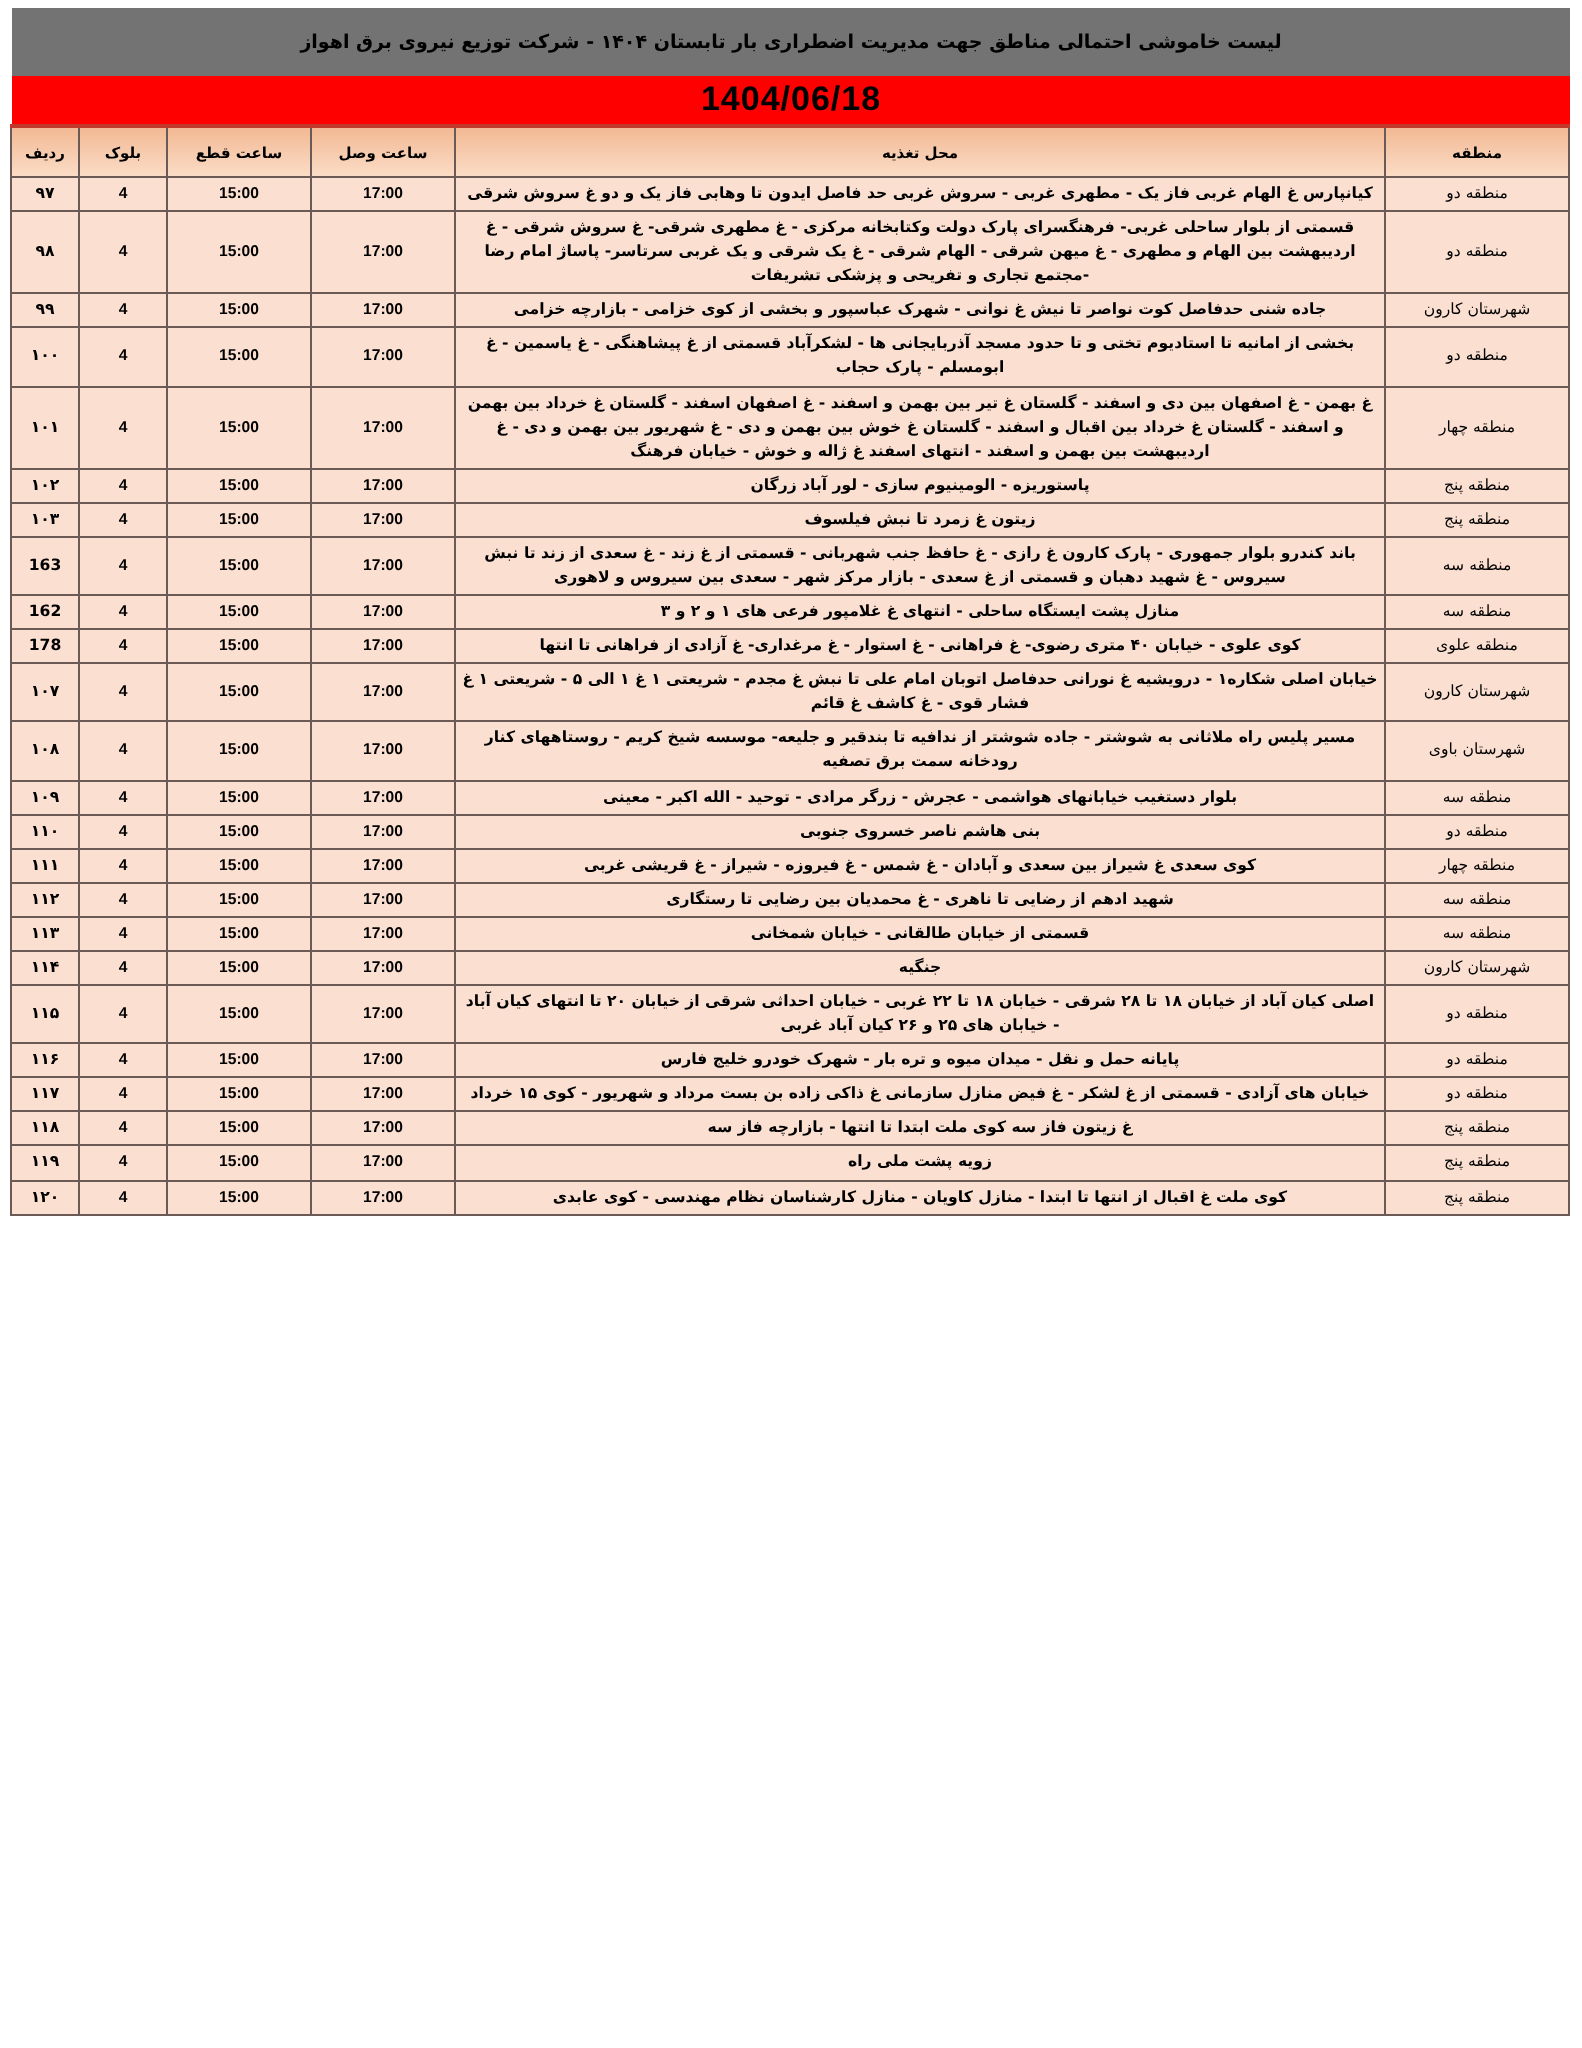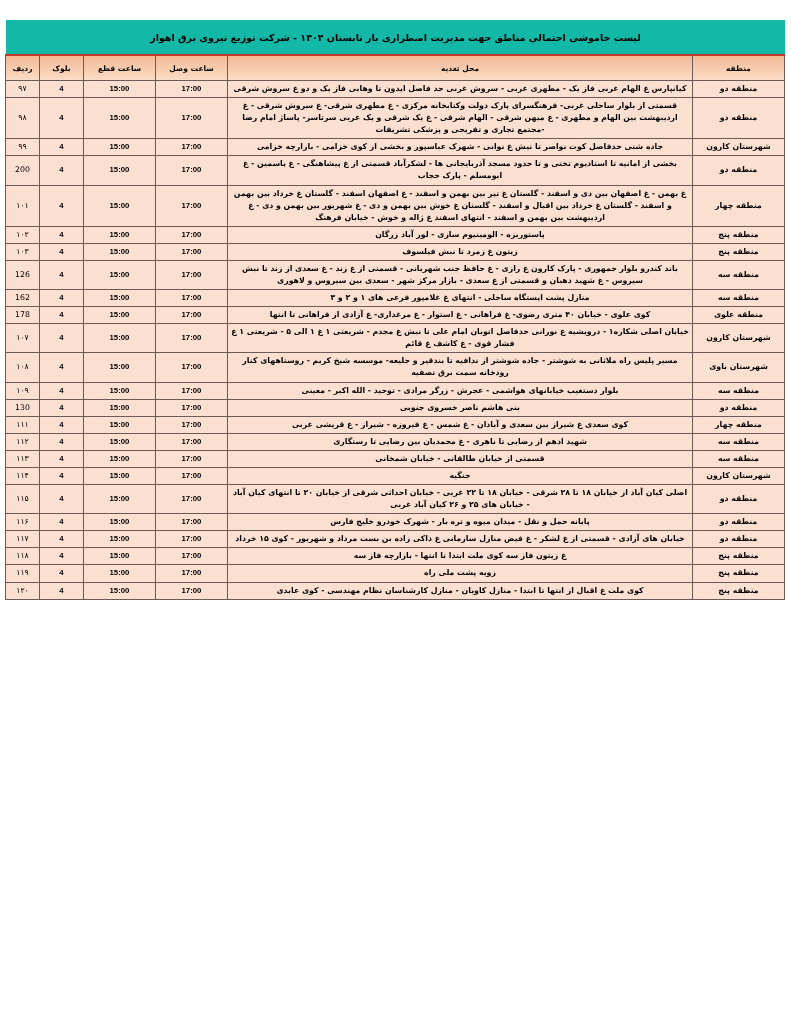--- a/index.html
+++ b/index.html
@@ -14,34 +14,33 @@
     direction: rtl;
   }
   .page {
     width: 791px;
     box-sizing: border-box;
     padding: 4px 6px 6px 6px;
     background: #ffffff;
   }
   
   .banner-title {
-    background: #14b8a6;
+    background: #737373;
     width: 100%;
     box-sizing: border-box;
     height: 34px;
     display: flex;
     align-items: center;
     justify-content: center;
     text-align: center;
     font-size: 9.5px;
     font-weight: bold;
     color: #000000;
     letter-spacing: 0;
     padding: 0 8px;
-    margin-top: 16px;
   }
   
   .banner-date {
     background: #ff0000;
     width: 100%;
     box-sizing: border-box;
     height: 24px;
     display: flex;
     align-items: center;
     justify-content: center;
@@ -81,50 +80,52 @@
     line-height: 1.55;
   }
   td.col-place {
     text-align: center;
     padding: 3px 6px;
     font-weight: bold;
   }
   td.col-region {
     font-size: 7.8px;
     white-space: nowrap;
-    font-weight: bold;
   }
   td.col-time,
   td.col-block {
     font-family: "Liberation Sans", sans-serif;
     font-weight: bold;
     font-size: 9px;
     direction: ltr;
   }
   td.col-index {
     font-size: 8.5px;
-    font-weight: normal;
+    font-weight: bold;
   }
   
   col.w-region { width: 92px; }
   col.w-place  { width: 465px; }
   col.w-on     { width: 72px; }
   col.w-off    { width: 72px; }
   col.w-block  { width: 44px; }
   col.w-index  { width: 34px; }
 </style>
 </head>
 <body>
 
 <div class="page">
 
   <div class="banner-title">
     <span>لیست خاموشی احتمالی مناطق جهت مدیریت اضطراری بار تابستان ۱۴۰۴ - شرکت توزیع نیروی برق اهواز</span>
   </div>
 
+  <div class="banner-date">
+    <span>1404/06/18</span>
+  </div>
 
   <table class="schedule">
     <colgroup>
       <col class="w-region">
       <col class="w-place">
       <col class="w-on">
       <col class="w-off">
       <col class="w-block">
       <col class="w-index">
     </colgroup>
@@ -162,21 +163,21 @@
           <td class="col-time">15:00</td>
           <td class="col-block">4</td>
           <td class="col-index">۹۹</td>
         </tr>
         <tr>
           <td class="col-region">منطقه دو</td>
           <td class="col-place">بخشی از امانیه تا استادیوم تختی و تا حدود مسجد آذربایجانی ها - لشکرآباد قسمتی از غ پیشاهنگی - غ یاسمین - غ ابومسلم - پارک حجاب</td>
           <td class="col-time">17:00</td>
           <td class="col-time">15:00</td>
           <td class="col-block">4</td>
-          <td class="col-index">200</td>
+          <td class="col-index">۱۰۰</td>
         </tr>
         <tr>
           <td class="col-region">منطقه چهار</td>
           <td class="col-place">غ بهمن - غ اصفهان بین دی و اسفند - گلستان غ تیر بین بهمن و اسفند - غ اصفهان اسفند - گلستان غ خرداد بین بهمن و اسفند - گلستان غ خرداد بین اقبال و اسفند - گلستان غ خوش بین بهمن و دی - غ شهریور بین بهمن و دی - غ اردیبهشت بین بهمن و اسفند - انتهای اسفند غ ژاله و خوش - خیابان فرهنگ</td>
           <td class="col-time">17:00</td>
           <td class="col-time">15:00</td>
           <td class="col-block">4</td>
           <td class="col-index">۱۰۱</td>
         </tr>
         <tr>
@@ -194,21 +195,21 @@
           <td class="col-time">15:00</td>
           <td class="col-block">4</td>
           <td class="col-index">۱۰۳</td>
         </tr>
         <tr>
           <td class="col-region">منطقه سه</td>
           <td class="col-place">باند کندرو بلوار جمهوری  - پارک کارون غ رازی - غ حافظ جنب شهربانی - قسمتی از غ زند - غ سعدی از زند تا نبش سیروس - غ شهید دهبان و قسمتی از غ سعدی - بازار مرکز شهر - سعدی بین سیروس و لاهوری</td>
           <td class="col-time">17:00</td>
           <td class="col-time">15:00</td>
           <td class="col-block">4</td>
-          <td class="col-index">126</td>
+          <td class="col-index">163</td>
         </tr>
         <tr>
           <td class="col-region">منطقه سه</td>
           <td class="col-place">منازل پشت ایستگاه ساحلی - انتهای غ غلامپور فرعی های ۱ و ۲ و ۳</td>
           <td class="col-time">17:00</td>
           <td class="col-time">15:00</td>
           <td class="col-block">4</td>
           <td class="col-index">162</td>
         </tr>
         <tr>
@@ -242,21 +243,21 @@
           <td class="col-time">15:00</td>
           <td class="col-block">4</td>
           <td class="col-index">۱۰۹</td>
         </tr>
         <tr>
           <td class="col-region">منطقه دو</td>
           <td class="col-place">بنی هاشم ناصر خسروی جنوبی</td>
           <td class="col-time">17:00</td>
           <td class="col-time">15:00</td>
           <td class="col-block">4</td>
-          <td class="col-index">130</td>
+          <td class="col-index">۱۱۰</td>
         </tr>
         <tr>
           <td class="col-region">منطقه چهار</td>
           <td class="col-place">کوی سعدی غ شیراز بین سعدی و آبادان - غ شمس - غ فیروزه - شیراز - غ قریشی غربی</td>
           <td class="col-time">17:00</td>
           <td class="col-time">15:00</td>
           <td class="col-block">4</td>
           <td class="col-index">۱۱۱</td>
         </tr>
         <tr>

